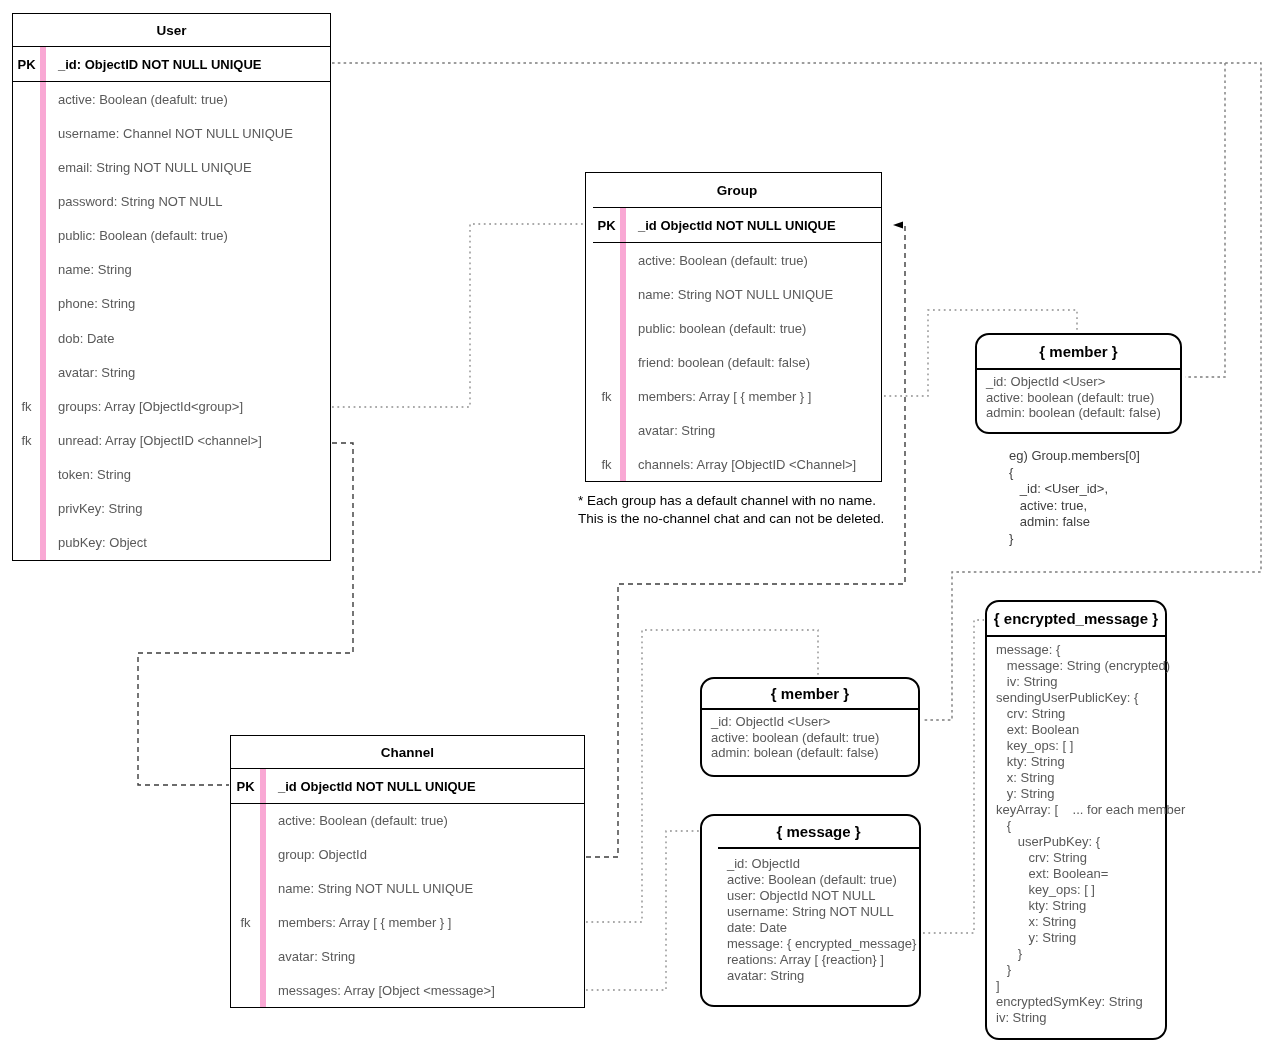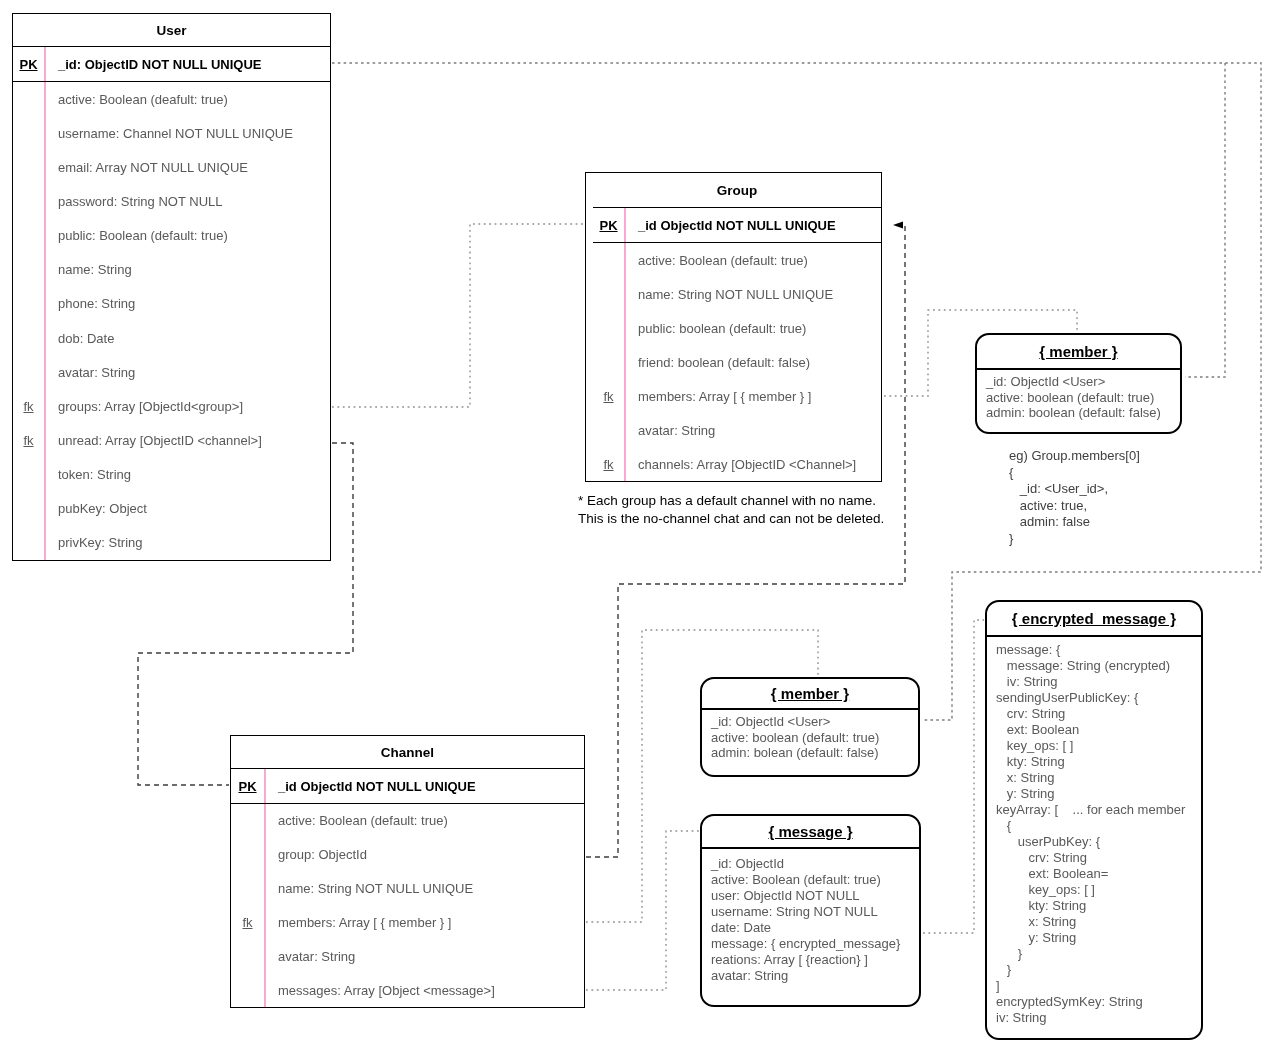--- a/index.html
+++ b/index.html
@@ -8,32 +8,32 @@
   svg.connectors{position:absolute;left:0;top:0;width:1274px;height:1056px;pointer-events:none;z-index:0;}
   .conn-dotted{fill:none;stroke:#8f8f8f;stroke-width:1.4;stroke-dasharray:1.8 3.6;}
   .conn-dashed{fill:none;stroke:#3c3c3c;stroke-width:1.4;stroke-dasharray:5 4;}
   .conn-fine{fill:none;stroke:#7d7d7d;stroke-width:1.4;stroke-dasharray:2.6 3.2;}
 
   .entity{position:absolute;border:1px solid #000;background:#fff;z-index:1;
           display:flex;flex-direction:column;font-size:13px;color:#000;box-sizing:border-box;}
   .etitle{flex:0 0 auto;border-bottom:1px solid #000;display:flex;align-items:center;
           justify-content:center;font-weight:700;font-size:13.5px;}
   .pkrow{flex:0 0 34px;border-bottom:1px solid #000;display:flex;font-weight:700;}
-  .kcell{flex:0 0 33px;width:33px;border-right:2px solid #f9a8d4;display:flex;
-         align-items:center;justify-content:center;box-sizing:border-box;text-decoration:underline;}
+  .kcell{flex:0 0 33px;width:33px;border-right:6px solid #f9a8d4;display:flex;
+         align-items:center;justify-content:center;box-sizing:border-box;}
   .wide .kcell{flex:0 0 35px;width:35px;}
   .rtext{display:flex;align-items:center;padding-left:12px;flex:1;}
   .ebody{flex:1;display:flex;flex-direction:column;}
   .brow{flex:1;display:flex;color:#595959;}
   .brow .kcell{font-weight:400;color:#595959;}
 
   .objbox{position:absolute;border:2.5px solid #000;border-radius:14px;background:#fff;z-index:1;
           display:flex;flex-direction:column;box-sizing:border-box;}
   .otitle{flex:0 0 auto;border-bottom:2.5px solid #000;display:flex;align-items:center;
-          justify-content:center;font-weight:700;font-size:15px;color:#000;text-decoration:underline;}
+          justify-content:center;font-weight:700;font-size:15px;color:#000;}
   .obody{flex:1;padding:5px 0 0 9px;white-space:pre;font-size:13px;line-height:16px;color:#595959;}
 
   .free-text{position:absolute;z-index:1;white-space:pre;color:#404040;}
   .note{font-size:13.5px;line-height:18px;color:#000000;}
   .example{font-size:13px;line-height:16.5px;}
 </style>
 </head>
 <body>
 
 <div class="canvas">
@@ -65,21 +65,21 @@
       <div class="brow">
           <div class="kcell"></div>
           <div class="rtext">active: Boolean (deafult: true)</div>
         </div>
       <div class="brow">
           <div class="kcell"></div>
           <div class="rtext">username: Channel NOT NULL UNIQUE</div>
         </div>
       <div class="brow">
           <div class="kcell"></div>
-          <div class="rtext">email: Array NOT NULL UNIQUE</div>
+          <div class="rtext">email: String NOT NULL UNIQUE</div>
         </div>
       <div class="brow">
           <div class="kcell"></div>
           <div class="rtext">password: String NOT NULL</div>
         </div>
       <div class="brow">
           <div class="kcell"></div>
           <div class="rtext">public: Boolean (default: true)</div>
         </div>
       <div class="brow">
@@ -105,25 +105,25 @@
       <div class="brow">
           <div class="kcell">fk</div>
           <div class="rtext">unread: Array [ObjectID &lt;channel&gt;]</div>
         </div>
       <div class="brow">
           <div class="kcell"></div>
           <div class="rtext">token: String</div>
         </div>
       <div class="brow">
           <div class="kcell"></div>
+          <div class="rtext">privKey: String</div>
+        </div>
+      <div class="brow">
+          <div class="kcell"></div>
           <div class="rtext">pubKey: Object</div>
-        </div>
-      <div class="brow">
-          <div class="kcell"></div>
-          <div class="rtext">privKey: String</div>
         </div>
     </div>
   </div>
 
   <div class="entity" style="left:585px;top:172px;width:297px;height:310px;padding-left:7px;">
     <div class="etitle" style="height:34px;">Group</div>
     <div class="pkrow">
       <div class="kcell">PK</div>
       <div class="rtext">_id ObjectId NOT NULL UNIQUE</div>
     </div>
@@ -207,33 +207,33 @@
    admin: false
 }</div>
 
   <div class="objbox" style="left:700px;top:677px;width:220px;height:100px;">
     <div class="otitle" style="height:29px;">{ member }</div>
     <div class="obody" style="line-height:15.5px;padding-top:4px;">_id: ObjectId &lt;User&gt;
 active: boolean (default: true)
 admin: bolean (default: false)</div>
   </div>
 
-  <div class="objbox" style="left:700px;top:814px;width:221px;height:193px;">
+  <div class="objbox" style="left:700px;top:814px;width:221px;height:193px;padding-left:16px;">
     <div class="otitle" style="height:31px;">{ message }</div>
     <div class="obody" style="padding-top:7px;">_id: ObjectId
 active: Boolean (default: true)
 user: ObjectId NOT NULL
 username: String NOT NULL
 date: Date
 message: { encrypted_message}
 reations: Array [ {reaction} ]
 avatar: String</div>
   </div>
 
-  <div class="objbox" style="left:985px;top:600px;width:218px;height:440px;">
+  <div class="objbox" style="left:985px;top:600px;width:182px;height:440px;">
     <div class="otitle" style="height:33px;">{ encrypted_message }</div>
     <div class="obody" style="">message: {
    message: String (encrypted)
    iv: String
 sendingUserPublicKey: {
    crv: String
    ext: Boolean
    key_ops: [ ]
    kty: String
    x: String

